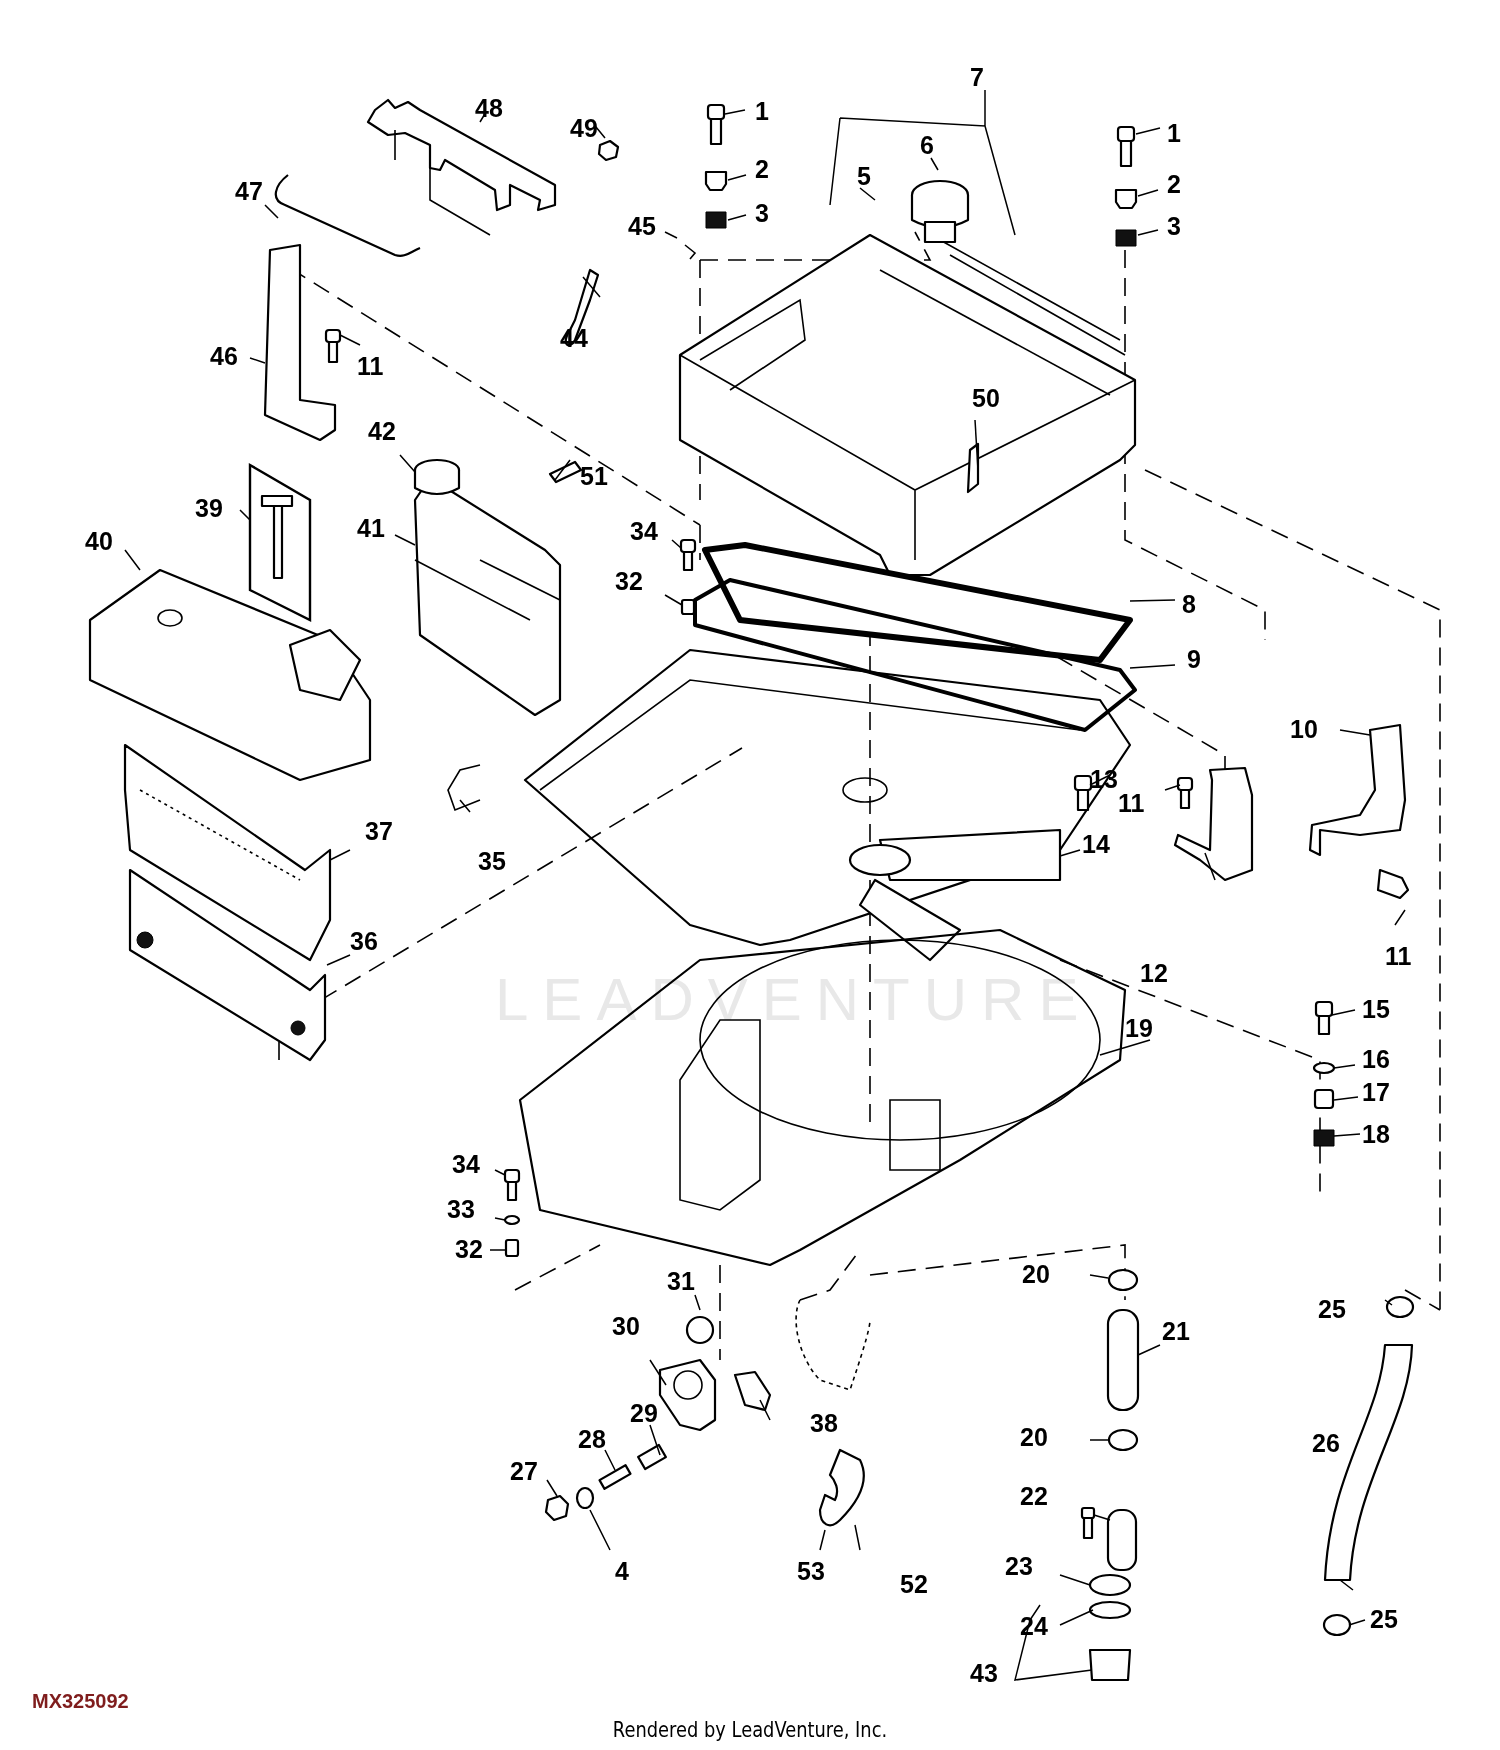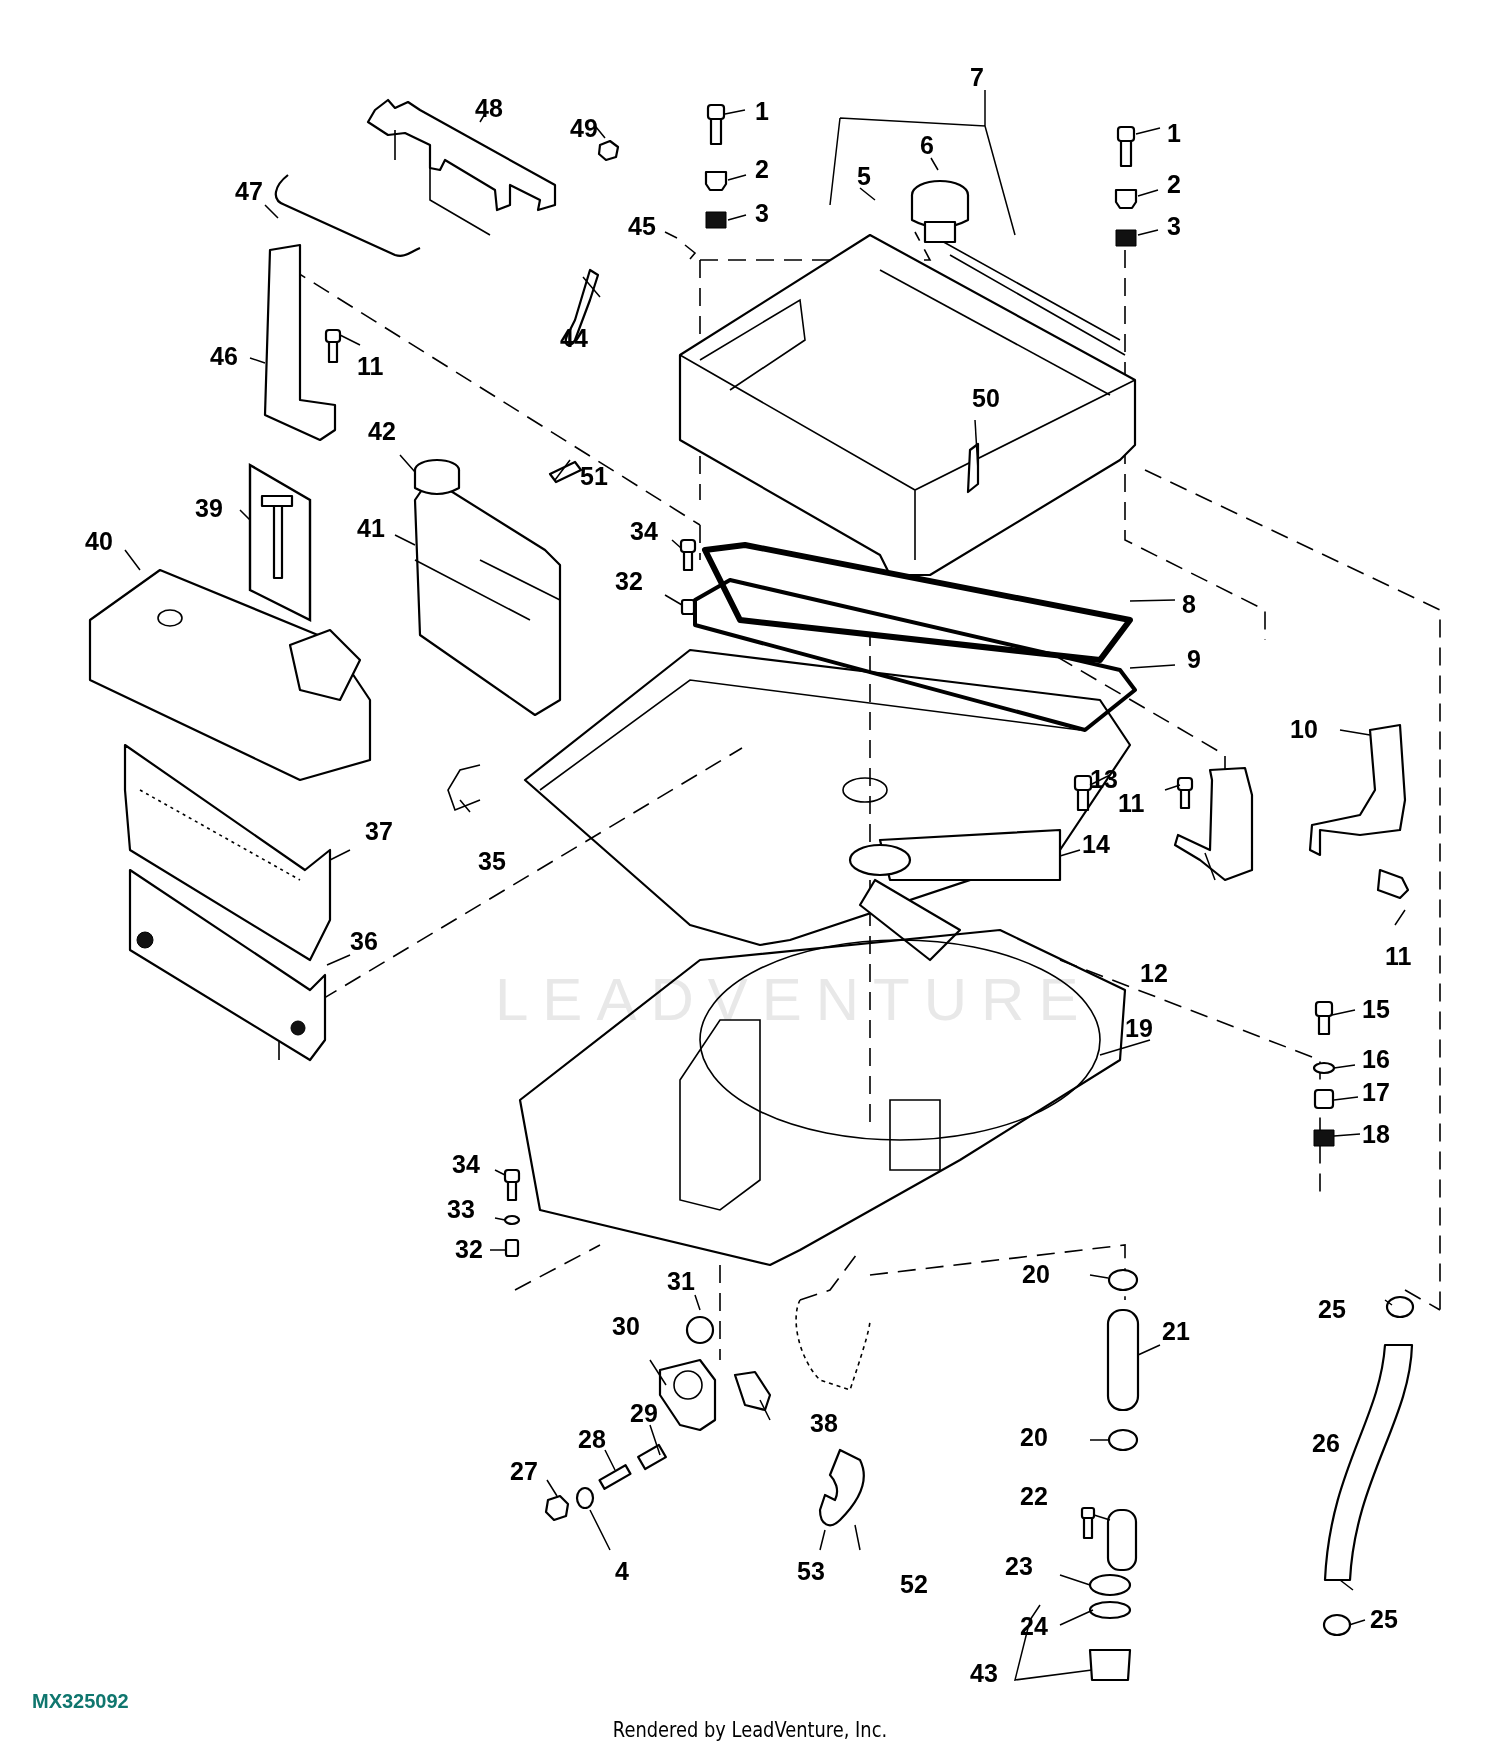--- a/index.html
+++ b/index.html
@@ -5,21 +5,21 @@
   html,body{margin:0;padding:0;background:#ffffff;}
   body{width:1500px;height:1750px;position:relative;overflow:hidden;font-family:"Liberation Sans",sans-serif;}
   #diagram{position:absolute;left:0;top:0;width:1500px;height:1750px;}
   .callout{font-family:"Liberation Sans",sans-serif;font-weight:bold;font-size:25px;fill:#000;}
   .part{fill:#fff;stroke:#000;stroke-width:2.2;stroke-linejoin:round;}
   .thin{fill:none;stroke:#000;stroke-width:1.6;}
   .leader{fill:none;stroke:#000;stroke-width:1.5;}
   .dash{fill:none;stroke:#000;stroke-width:1.6;stroke-dasharray:18 10;}
   .dark{fill:#111;stroke:#000;stroke-width:1;}
   .watermark{font-family:"Liberation Sans",sans-serif;font-size:60px;letter-spacing:14px;fill:#e8e8e8;}
-  .fig-id{position:absolute;left:32px;top:1690px;font-family:"Liberation Sans",sans-serif;font-weight:bold;font-size:20px;color:#0f766e;}
+  .fig-id{position:absolute;left:32px;top:1690px;font-family:"Liberation Sans",sans-serif;font-weight:bold;font-size:20px;color:#7f1d1d;}
   .render-credit{position:absolute;left:0;width:1500px;top:1718px;text-align:center;font-family:"DejaVu Sans",sans-serif;font-size:21px;color:#000;transform:scaleX(0.85);}
 </style>
 </head>
 <body>
 
 <svg id="diagram" viewBox="0 0 1500 1750" xmlns="http://www.w3.org/2000/svg">
 
   <text class="watermark" x="495" y="1020">LEADVENTURE</text>
 
   <g>

